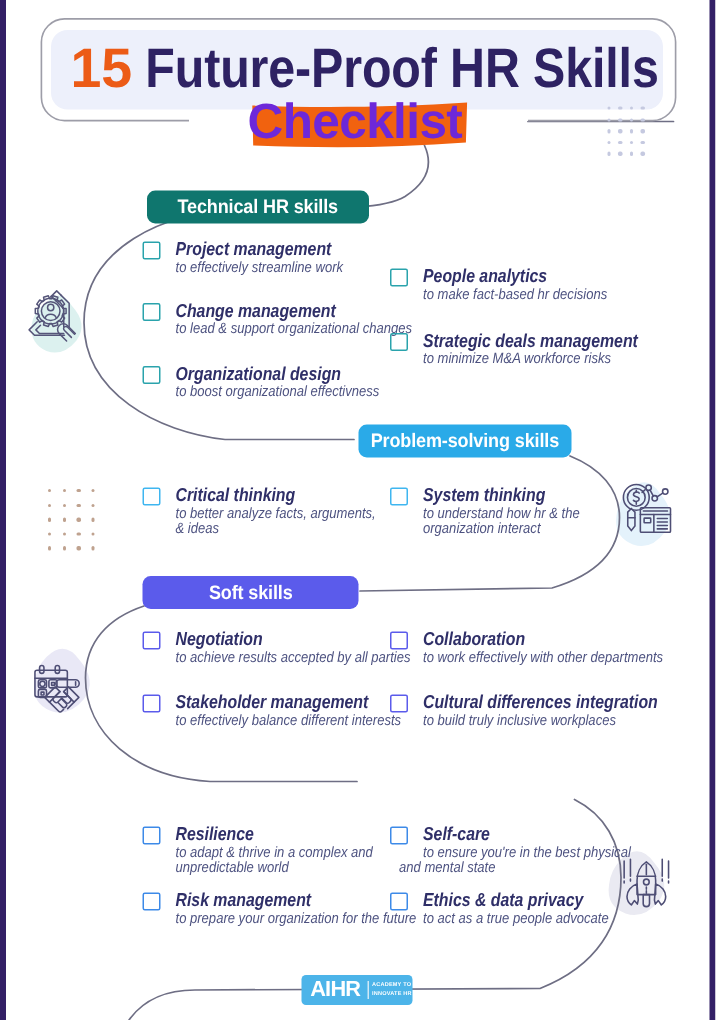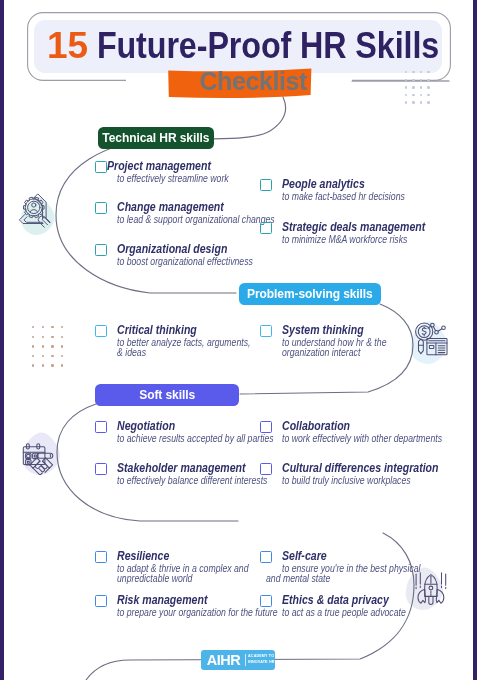--- a/index.html
+++ b/index.html
@@ -22,21 +22,21 @@
   .title-inner{position:absolute;left:34px;top:20px;width:408px;height:53px;
      background:#edf0fb;border-radius:11px;box-sizing:border-box;z-index:7;}
   .title-text{position:absolute;left:47px;top:25px;width:420px;height:42px;z-index:8;
      font-size:37px;font-weight:bold;line-height:42px;white-space:nowrap;}
   .title-num{color:#ec5b16;display:inline-block;}
   .title-main{color:#2e2263;display:inline-block;transform:scaleX(0.872);transform-origin:0 50%;
      letter-spacing:-0.1px;}
 
   .badge{position:absolute;left:166px;top:64px;width:148px;height:38px;z-index:9;}
   .badge-text{position:absolute;left:165px;top:66px;width:142px;height:30px;z-index:10;
-     color:#737373;font-size:25px;font-weight:bold;line-height:30px;text-align:right;
+     color:#6d28d9;font-size:33px;font-weight:bold;line-height:30px;text-align:right;
      letter-spacing:-0.4px;}
 
   
   .tag{position:absolute;height:22px;border-radius:5.5px;color:#ffffff;z-index:12;
      font-size:13px;font-weight:bold;line-height:22px;text-align:center;
      letter-spacing:-0.1px;white-space:nowrap;}
   .tag span{display:inline-block;transform:scaleX(0.925);}
 
   
   .cb{position:absolute;width:12px;height:12px;box-sizing:border-box;border-style:solid;
@@ -206,25 +206,25 @@
         <path d="M16 0.6 L408 0.6 A15.5 15.5 0 0 1 423.4 16 L423.4 53 A15.5 15.5 0 0 1 408 68.4 L16 68.4 A15.5 15.5 0 0 1 0.6 53 L0.6 16 A15.5 15.5 0 0 1 16 0.6 Z" fill="#ffffff" stroke="none"></path>
         <path d="M99 68.4 L16 68.4 A15.5 15.5 0 0 1 0.6 53 L0.6 16 A15.5 15.5 0 0 1 16 0.6 L408 0.6 A15.5 15.5 0 0 1 423.4 16 L423.4 53 A15.5 15.5 0 0 1 408 68.4 L325 68.4" fill="none" stroke="#9d9da8" stroke-width="1.1"></path>
       </svg>
     </div>
   <div class="title-inner"></div>
   <div class="title-text"><span class="title-num">15</span><span class="title-main">&nbsp;Future-Proof HR Skills</span></div>
   <div class="badge"><svg viewBox="0 0 148 38" width="148" height="38">
         <path d="M2.2 6.4 C 50 8.2, 100 7.4, 145.4 4.4 L 144.6 31.0 C 98 34.6, 50 34.8, 2.8 33.0 Z" fill="#f1620f"></path>
       </svg></div>
   <div class="badge-text">Checklist</div>
-  <div class="tag" style="left:98px;top:127px;width:116px;background:#14532d"><span>Technical HR skills</span></div>
+  <div class="tag" style="left:98px;top:127px;width:148px;background:#0f766e"><span>Technical HR skills</span></div>
   <div class="tag" style="left:95px;top:384px;width:144px;background:#5b5beb"><span>Soft skills</span></div>
   <div class="tag" style="left:239px;top:283px;width:142px;background:#2aaae8"><span>Problem-solving skills</span></div>
   <div class="cb" style="left:95px;top:161px;border-color:#2aa3ac"></div>
-  <div class="it-title" style="left:107px;top:159px"><span>Project management</span></div>
+  <div class="it-title" style="left:117px;top:159px"><span>Project management</span></div>
   <div class="it-desc" style="left:117px;top:174px"><span>to effectively streamline work</span></div>
   <div class="cb" style="left:95px;top:202px;border-color:#2aa3ac"></div>
   <div class="it-title" style="left:117px;top:200px"><span>Change management</span></div>
   <div class="it-desc" style="left:117px;top:215px"><span>to lead &amp; support organizational changes</span></div>
   <div class="cb" style="left:95px;top:244px;border-color:#2aa3ac"></div>
   <div class="it-title" style="left:117px;top:242px"><span>Organizational design</span></div>
   <div class="it-desc" style="left:117px;top:257px"><span>to boost organizational effectivness</span></div>
   <div class="cb" style="left:260px;top:179px;border-color:#2aa3ac"></div>
   <div class="it-title" style="left:282px;top:177px"><span>People analytics</span></div>
   <div class="it-desc" style="left:282px;top:192px"><span>to make fact-based hr decisions</span></div>

